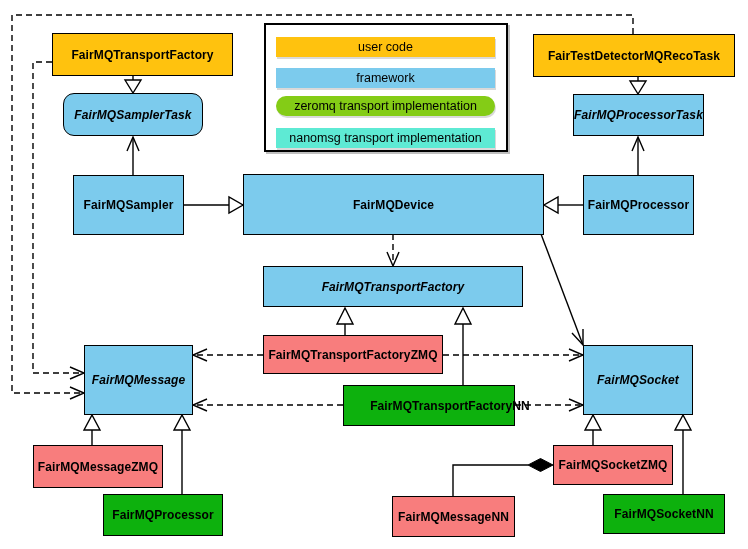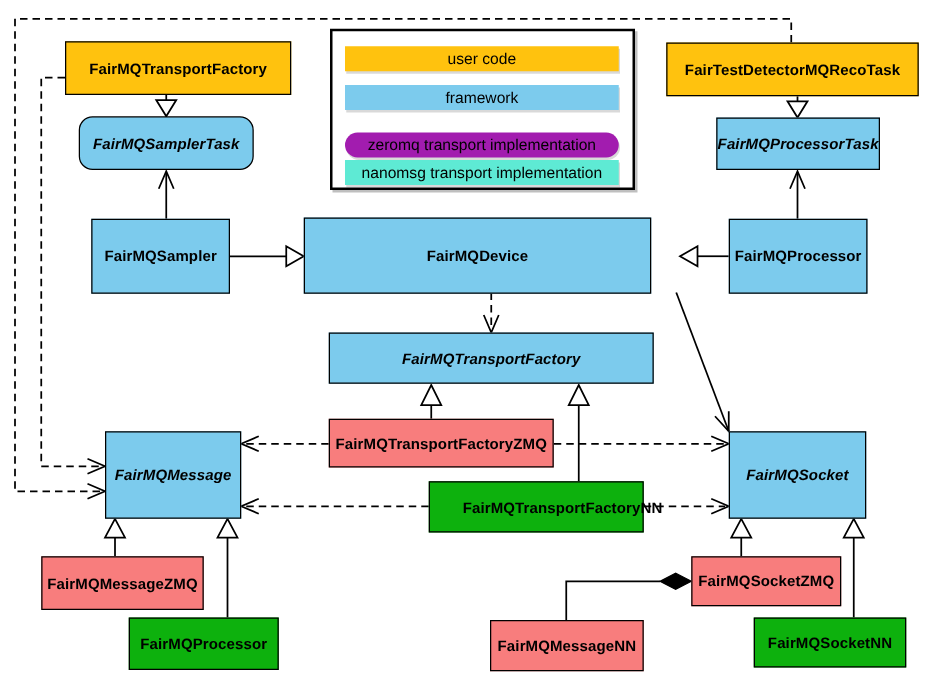--- a/index.html
+++ b/index.html
@@ -138,35 +138,35 @@
 
     <g>
       <polyline points="453,496 453,465 528,465"></polyline>
       <polygon class="diamond" points="528,465 540.5,458.5 553,465 540.5,471.5"></polygon>
     </g>
   </svg>
 
   <div id="legend">
     <div class="legend-row" style="top: 12px; background-color: rgb(255, 194, 14);">user code</div>
     <div class="legend-row" style="top: 43px; background-color: rgb(124, 203, 237);">framework</div>
-    <div class="legend-row" style="top: 81px; background-color: #a21caf; border-radius: 10px;">zeromq transport implementation</div>
+    <div class="legend-row" style="top: 71px; background-color: #84cc16; border-radius: 10px;">zeromq transport implementation</div>
     <div class="legend-row" style="top: 103px; background-color: #5eead4;">nanomsg transport implementation</div>
   </div>
 
   <div class="node" style="left: 52px; top: 33px; width: 181px; height: 43px; background-color: rgb(255, 194, 14);">FairMQTransportFactory</div>
 
   <div class="node" style="left: 533px; top: 34px; width: 202px; height: 43px; background-color: rgb(255, 194, 14);">FairTestDetectorMQRecoTask</div>
 
   <div class="node abstract" style="left: 63px; top: 93px; width: 140px; height: 43px; background-color: rgb(124, 203, 237); border-radius: 11px;">FairMQSamplerTask</div>
 
   <div class="node" style="left: 73px; top: 175px; width: 111px; height: 60px; background-color: rgb(124, 203, 237);">FairMQSampler</div>
 
   <div class="node abstract" style="left: 573px; top: 94px; width: 131px; height: 42px; background-color: rgb(124, 203, 237);">FairMQProcessorTask</div>
 
-  <div class="node" style="left: 243px; top: 174px; width: 278px; height: 61px; background-color: rgb(124, 203, 237);">FairMQDevice</div>
+  <div class="node" style="left: 243px; top: 174px; width: 301px; height: 61px; background-color: rgb(124, 203, 237);">FairMQDevice</div>
 
   <div class="node" style="left: 583px; top: 175px; width: 111px; height: 60px; background-color: rgb(124, 203, 237);">FairMQProcessor</div>
 
   <div class="node abstract" style="left: 263px; top: 266px; width: 260px; height: 41px; background-color: rgb(124, 203, 237);">FairMQTransportFactory</div>
 
   <div class="node" style="left: 263px; top: 335px; width: 180px; height: 39px; background-color: rgb(248, 125, 125);">FairMQTransportFactoryZMQ</div>
 
   <div class="node" style="left: 343px; top: 385px; width: 172px; height: 41px; background-color: rgb(13, 177, 13); padding-left: 42px;">FairMQTransportFactoryNN</div>
 
   <div class="node abstract" style="left: 84px; top: 345px; width: 109px; height: 70px; background-color: rgb(124, 203, 237);">FairMQMessage</div>

